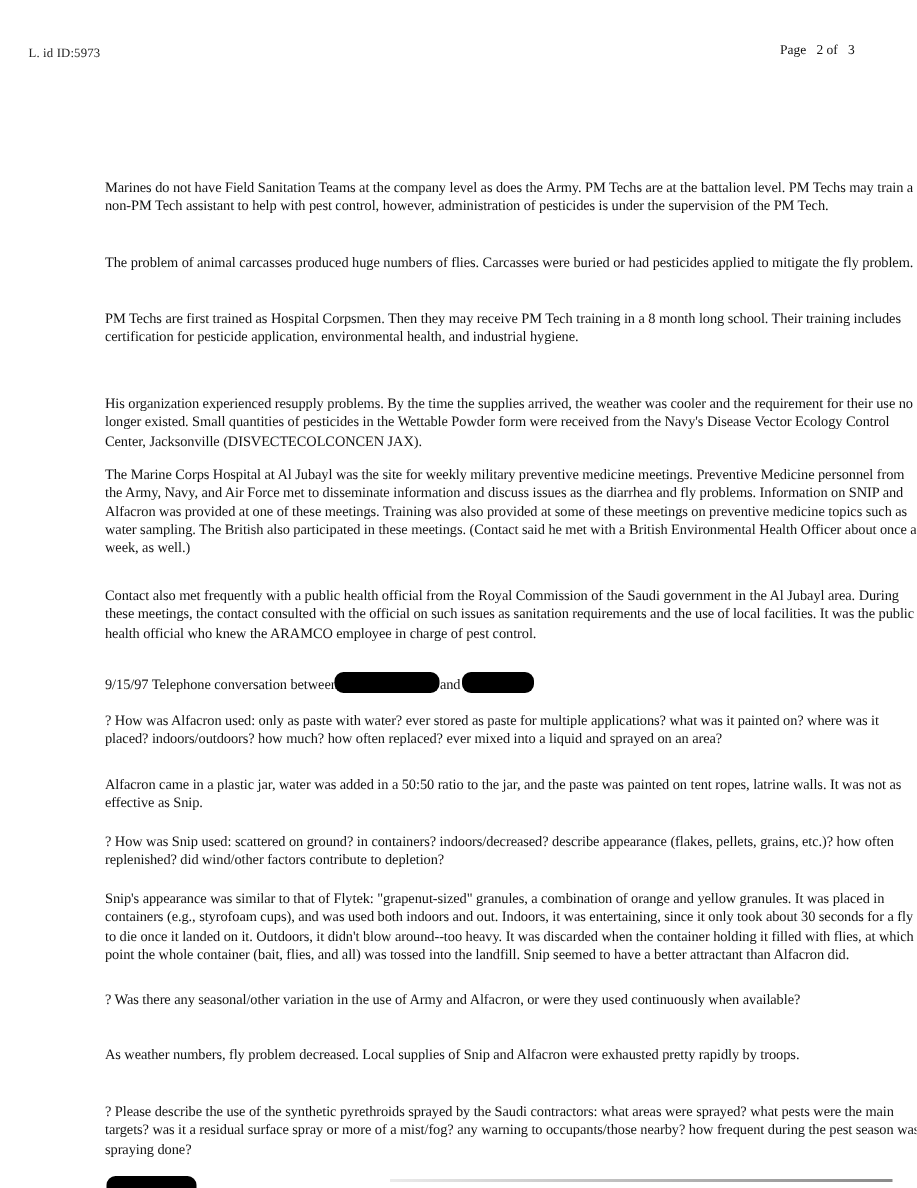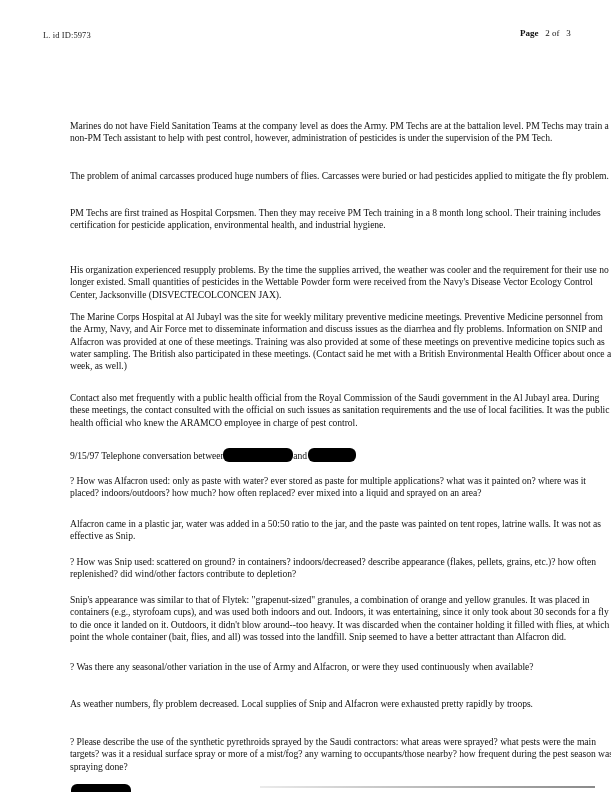--- a/index.html
+++ b/index.html
@@ -15,31 +15,30 @@
       font-family: "Liberation Serif", "DejaVu Serif", serif;
       color: #111111;
     }
     .header-left {
       position: absolute;
       left: 19px;
       top: 30px;
       font-size: 8.5px;
       color: #222;
       letter-spacing: 0.1px;
-      margin-left: 24px;
     }
     .header-right {
       position: absolute;
       left: 520px;
       top: 28px;
       font-size: 9px;
       color: #111;
       white-space: pre;
     }
-    .header-right .pg-word { font-weight: bold; }
+    .header-right .pg-word { font-weight: normal; }
     .content {
       position: absolute;
       left: 54px;
       top: 0;
       width: 545px;
     }
     .para {
       position: absolute;
       left: 0;
       width: 545px;

